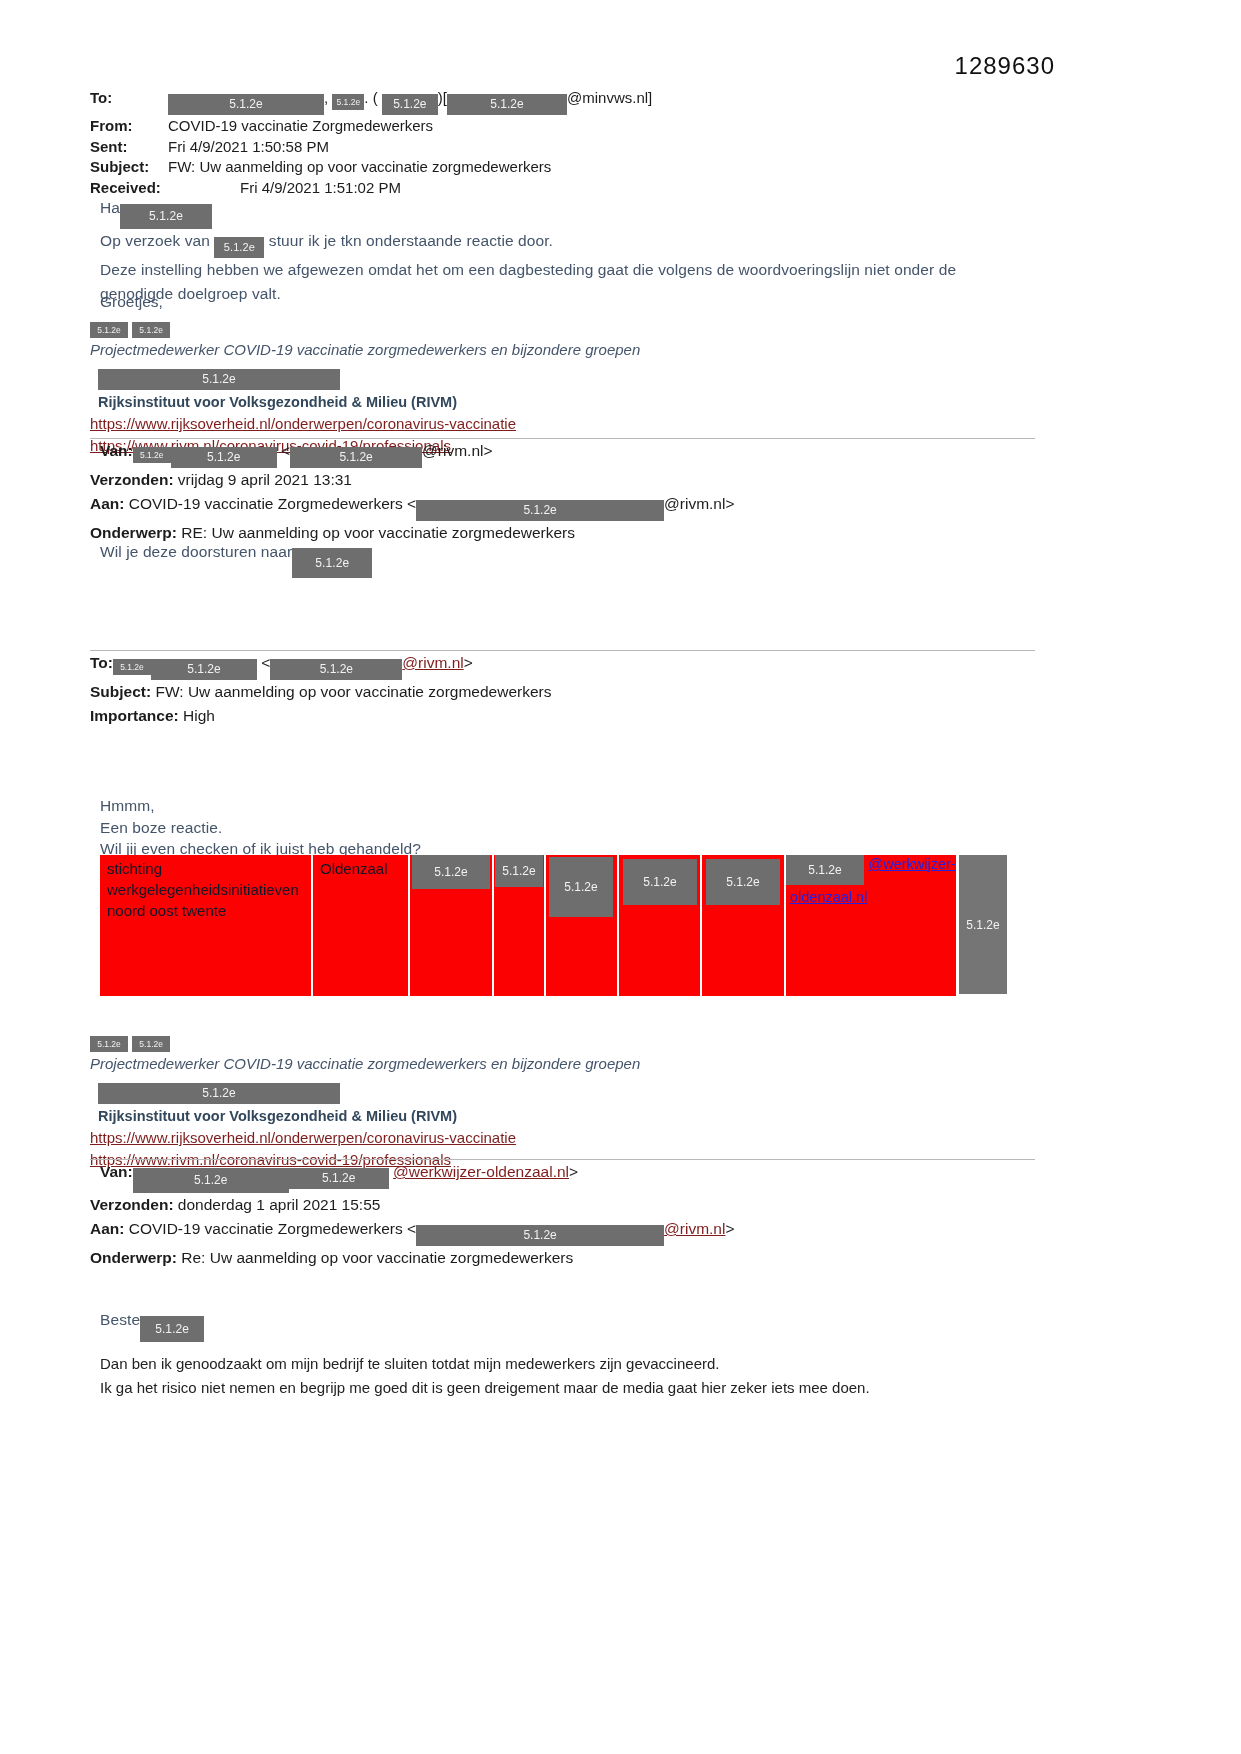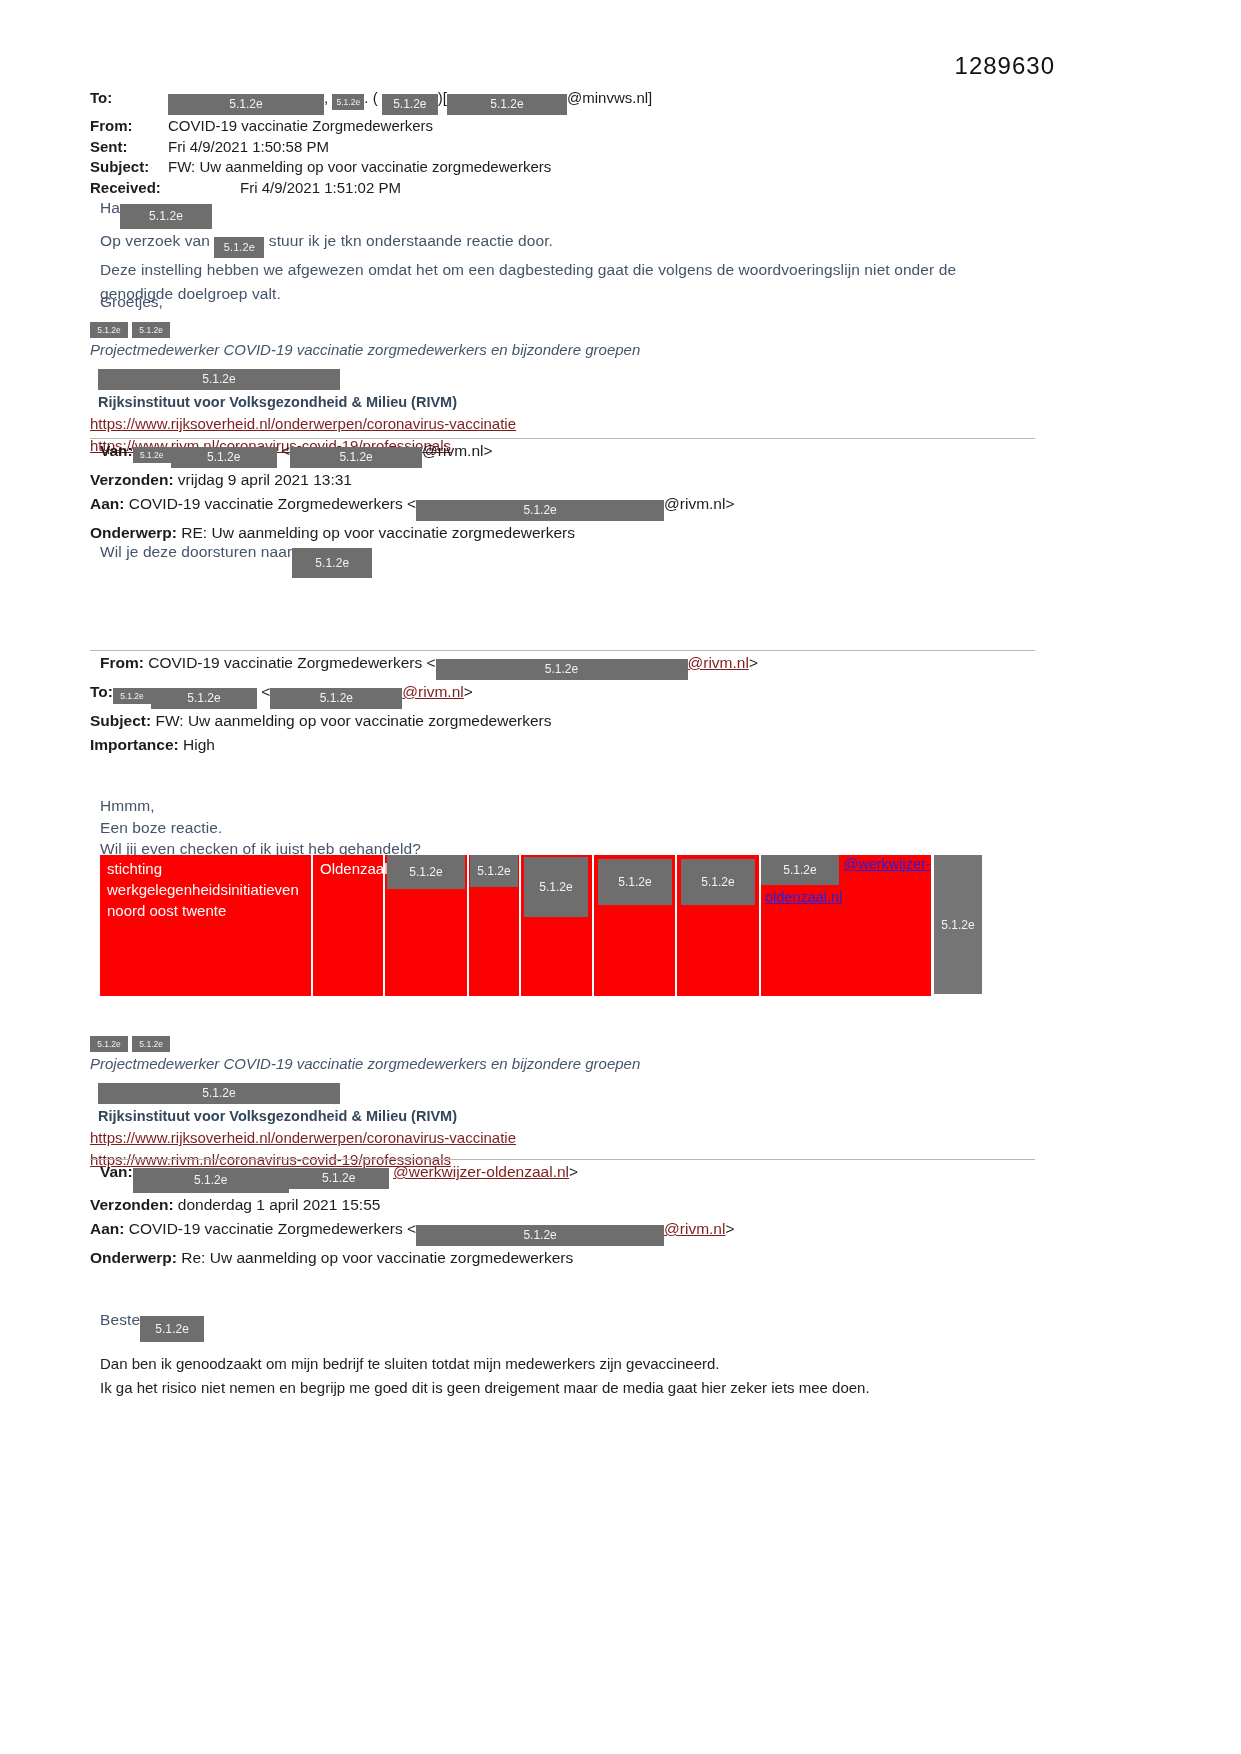--- a/index.html
+++ b/index.html
@@ -28,21 +28,21 @@
   .sig .role{font-style:italic;}
   .sig .org{font-weight:bold;color:#33475b;font-size:14.5px;padding-left:8px;}
   a.lnk{color:#7f1d1d;text-decoration:underline;cursor:pointer;}
   .sig a.lnk{display:inline-block;margin-top:2px;font-size:15px;}
 
   
   .redtable-wrap{position:absolute;left:100px;top:855px;display:flex;align-items:flex-start;}
   .redtable{display:flex;background:#fb0101;height:141px;}
   .rcol{border-right:2px solid #ffffff;box-sizing:border-box;}
   .rcol:last-child{border-right:none;}
-  .rcol .celltext{color:#ffffff;font-size:15px;line-height:21px;padding:3px 0 0 7px;}
+  .rcol .celltext{color:#0f172a;font-size:15px;line-height:21px;padding:3px 0 0 7px;}
   .rbox{background:#6e6e6e;color:#f2f2f2;font-size:12px;text-align:center;}
   .redlink{color:#2222e0;text-decoration:underline;font-size:14.5px;cursor:pointer;}
   .tallgray{background:#757575;width:48px;height:139px;margin-left:3px;color:#f2f2f2;
             font-size:12px;display:flex;align-items:center;justify-content:center;}
 
   .lastbody{font-size:15px;line-height:24px;color:#222;}
 </style>
 </head>
 <body>
 
@@ -111,24 +111,20 @@
       <span class="lbl">Onderwerp:</span>
       <span>RE: Uw aanmelding op voor vaccinatie zorgmedewerkers</span>
     </div>
   </div>
 
   <div class="sec body1" style="top:540px;padding-left:10px;">
     <span>Wil je deze doorsturen naar</span><span class="redact tall w80" style="height:30px;line-height:30px;vertical-align:-10px;">5.1.2e</span>
   </div>
 
   <div class="sec hdr2 rule" style="top:650px;">
-    <div style="padding-left:10px;">
-      <span class="lbl">From:</span>
-      <span>COVID-19 vaccinatie Zorgmedewerkers &lt;</span><span class="redact w250">5.1.2e</span><a class="lnk">@rivm.nl</a><span>&gt;</span>
-    </div>
     <div>
       <span class="lbl">To:</span><span class="redact sm w36">5.1.2e</span><span class="redact w105">5.1.2e</span>
       <span>&lt;</span><span class="redact w130">5.1.2e</span><a class="lnk">@rivm.nl</a><span>&gt;</span>
     </div>
     <div>
       <span class="lbl">Subject:</span>
       <span>FW: Uw aanmelding op voor vaccinatie zorgmedewerkers</span>
     </div>
     <div>
       <span class="lbl">Importance:</span>
@@ -140,21 +136,21 @@
     <div>Hmmm,</div>
     <div>Een boze reactie.</div>
     <div>Wil jij even checken of ik juist heb gehandeld?</div>
   </div>
 
   <div class="redtable-wrap">
     <div class="redtable">
       <div class="rcol" style="width:213px;">
         <div class="celltext" style="width:195px;">stichting werkgelegenheidsinitiatieven noord oost twente</div>
       </div>
-      <div class="rcol" style="width:72px;">
+      <div class="rcol" style="width:97px;">
         <div class="celltext">Oldenzaal</div>
       </div>
       <div class="rcol" style="width:84px;">
         <div class="rbox" style="width:78px;height:34px;line-height:34px;margin:0 0 0 2px;">5.1.2e</div>
       </div>
       <div class="rcol" style="width:52px;">
         <div class="rbox" style="width:48px;height:32px;line-height:32px;margin:0 0 0 1px;">5.1.2e</div>
       </div>
       <div class="rcol" style="width:73px;">
         <div class="rbox" style="width:64px;height:60px;line-height:60px;margin:2px 0 0 3px;">5.1.2e</div>

